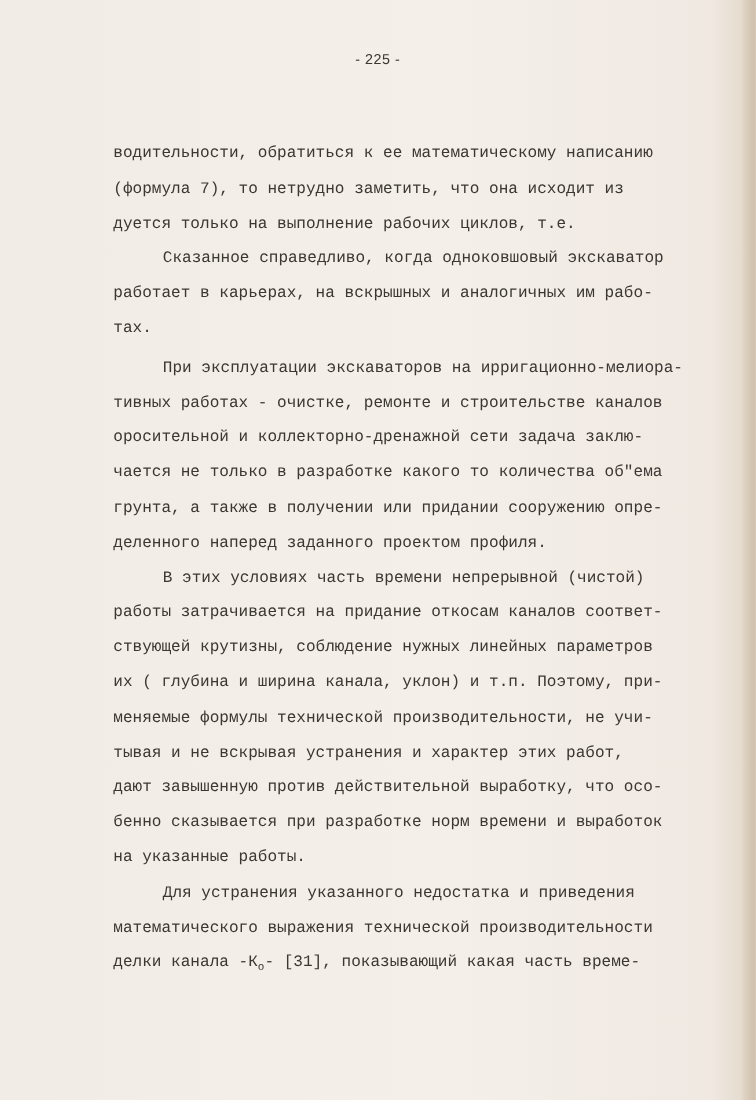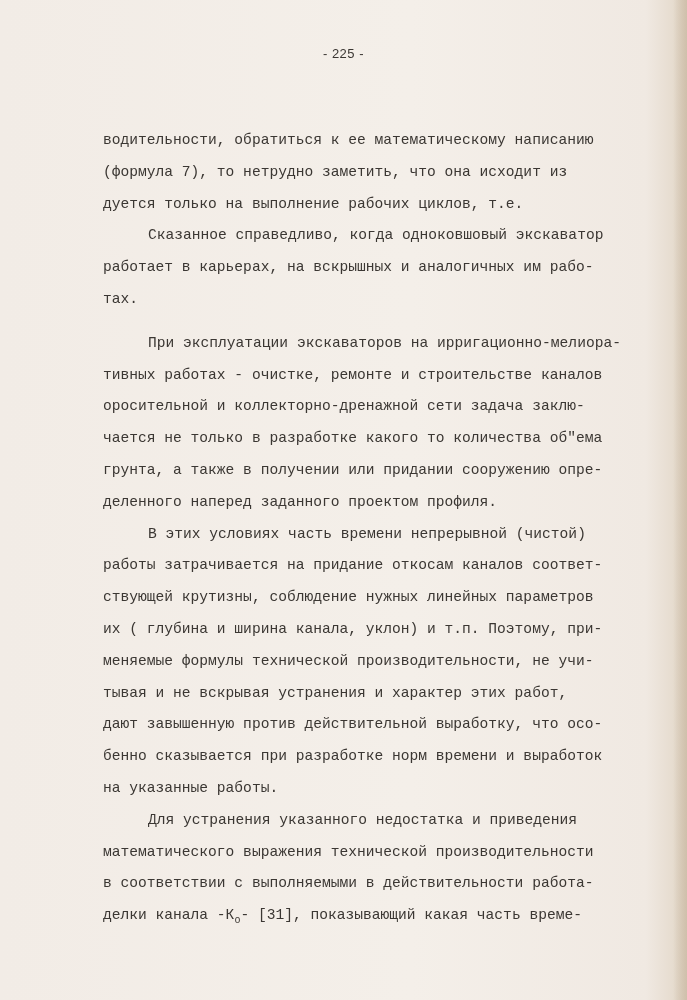--- a/index.html
+++ b/index.html
@@ -46,21 +46,21 @@
       font-family: "Liberation Mono", "DejaVu Sans Mono", monospace;
       font-size: 14.6px;
       color: #3b3733;
     }
     .line {
       height: 31.8px;
       line-height: 31.8px;
       white-space: pre;
     }
     .line.gap {
-      margin-top: 12px;
+      margin-top: 4px;
     }
     .indent {
       padding-left: 45px;
     }
     .sub {
       font-size: 10px;
       vertical-align: -4px;
     }
   </style>
 </head>
@@ -102,17 +102,16 @@
       <div class="line">меняемые формулы технической производительности, не учи-</div>
       <div class="line">тывая и не вскрывая устранения и характер этих работ,</div>
       <div class="line">дают завышенную против действительной выработку, что осо-</div>
       <div class="line">бенно сказывается при разработке норм времени и выработок</div>
       <div class="line">на указанные работы.</div>
     </div>
 
     <div>
       <div class="line indent">Для устранения указанного недостатка и приведения</div>
       <div class="line">математического выражения технической производительности</div>
-      <div class="line">в соответствии с выполняемыми в действительности работа-</div>
       <div class="line"><span>делки канала -К</span><span class="sub">о</span><span>- [31], показывающий какая часть време-</span></div>
     </div>
   </div>
 </div>
 
 </body></html>

